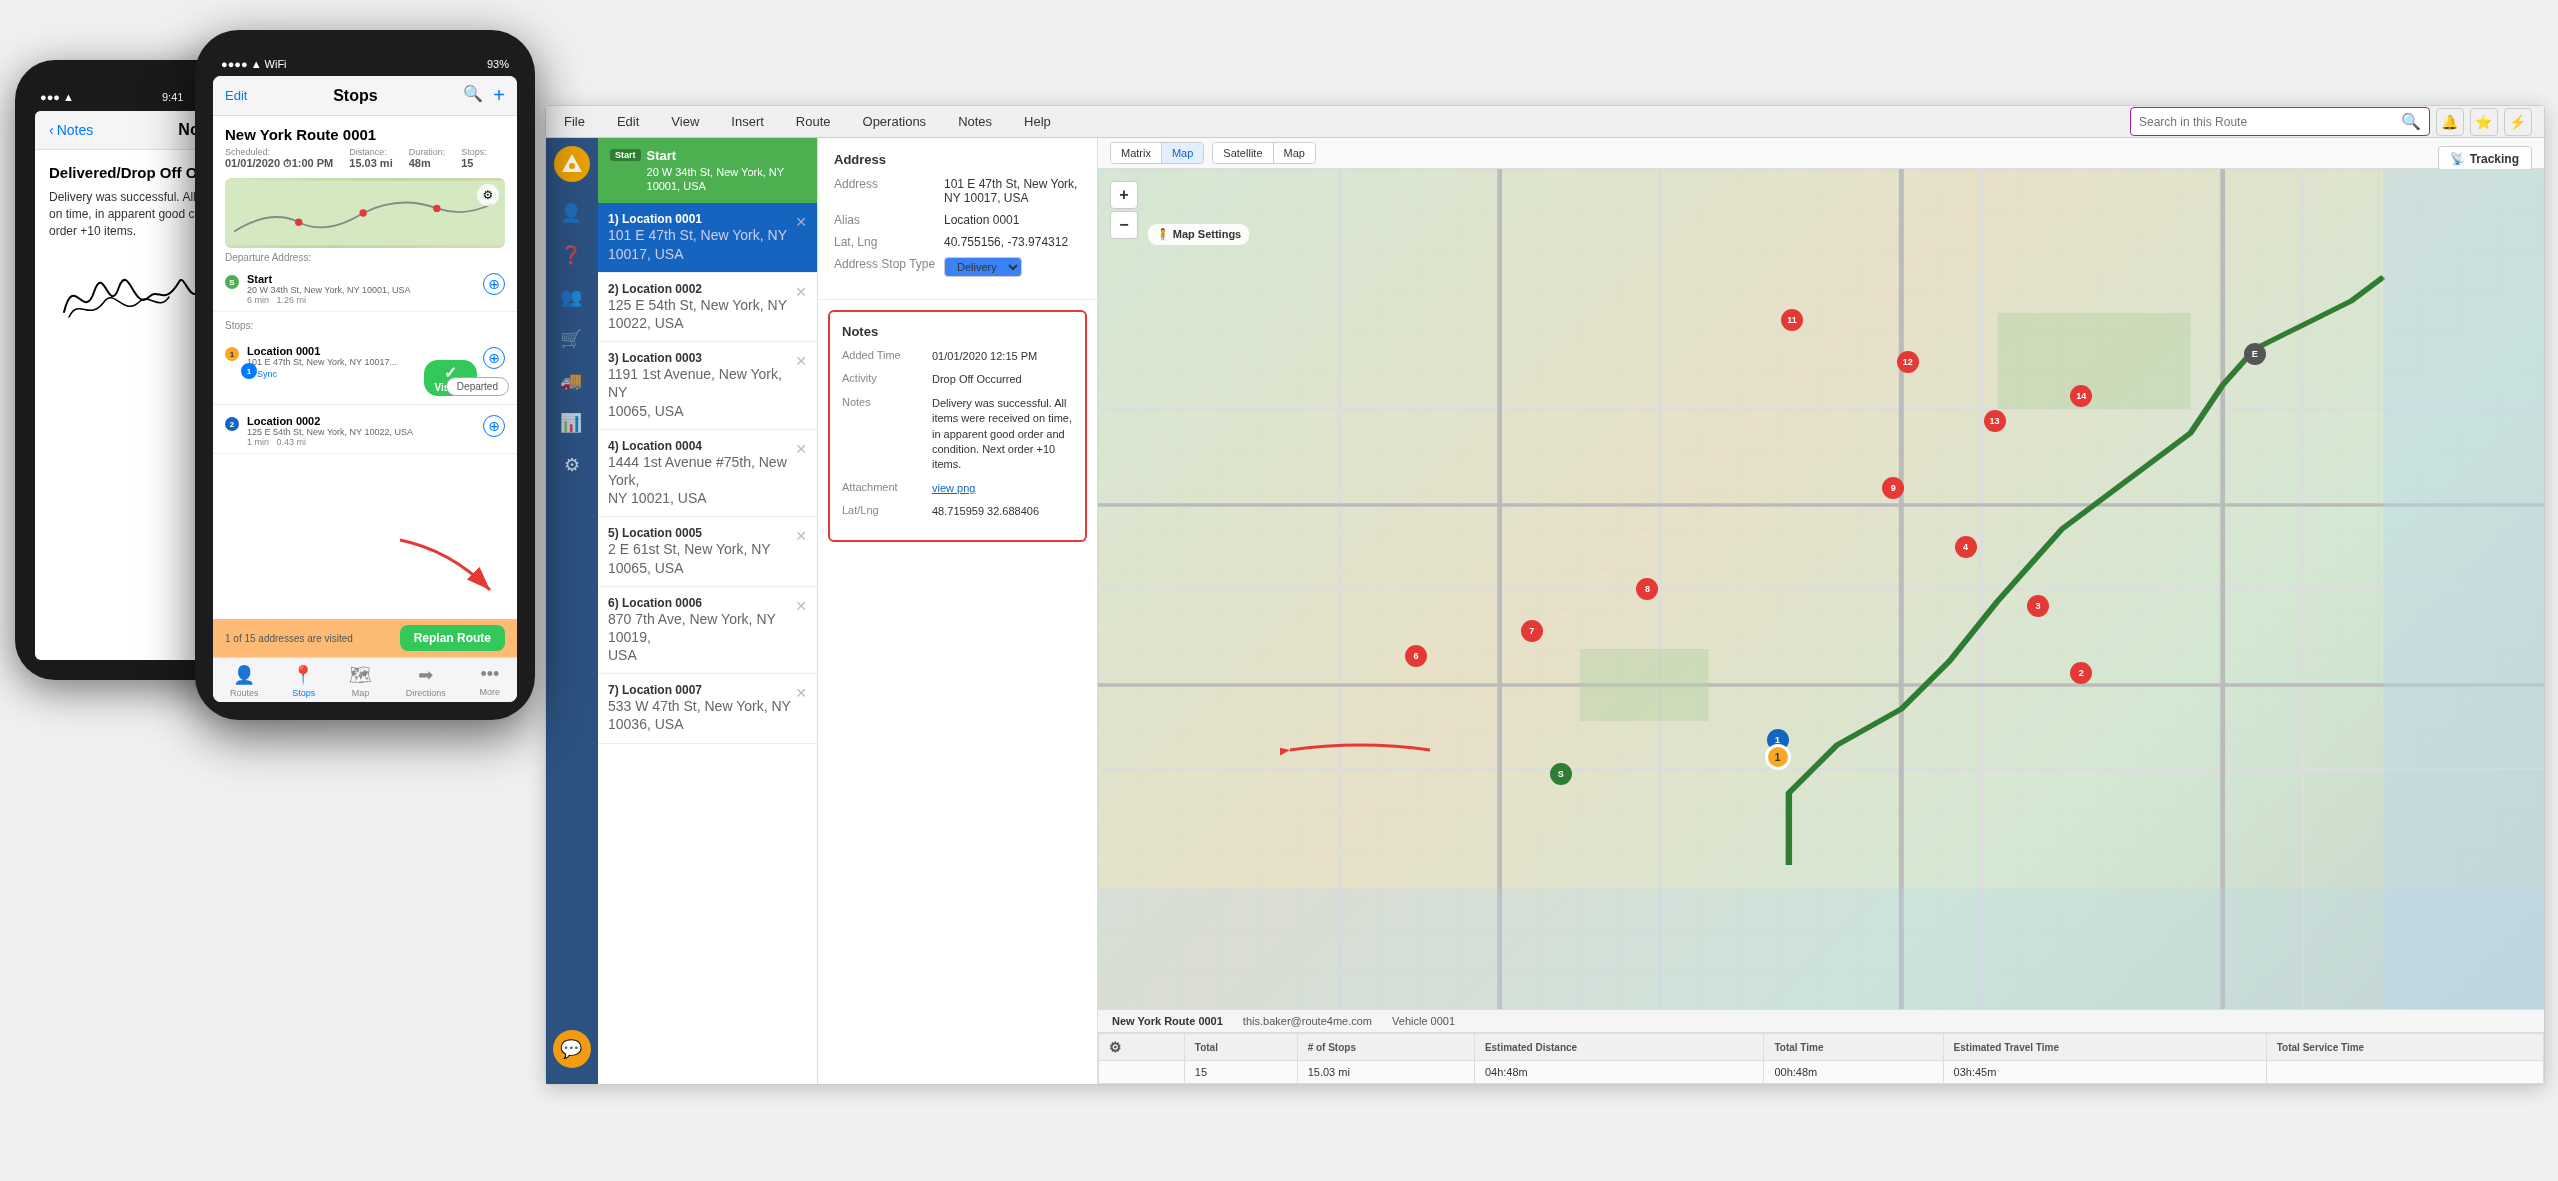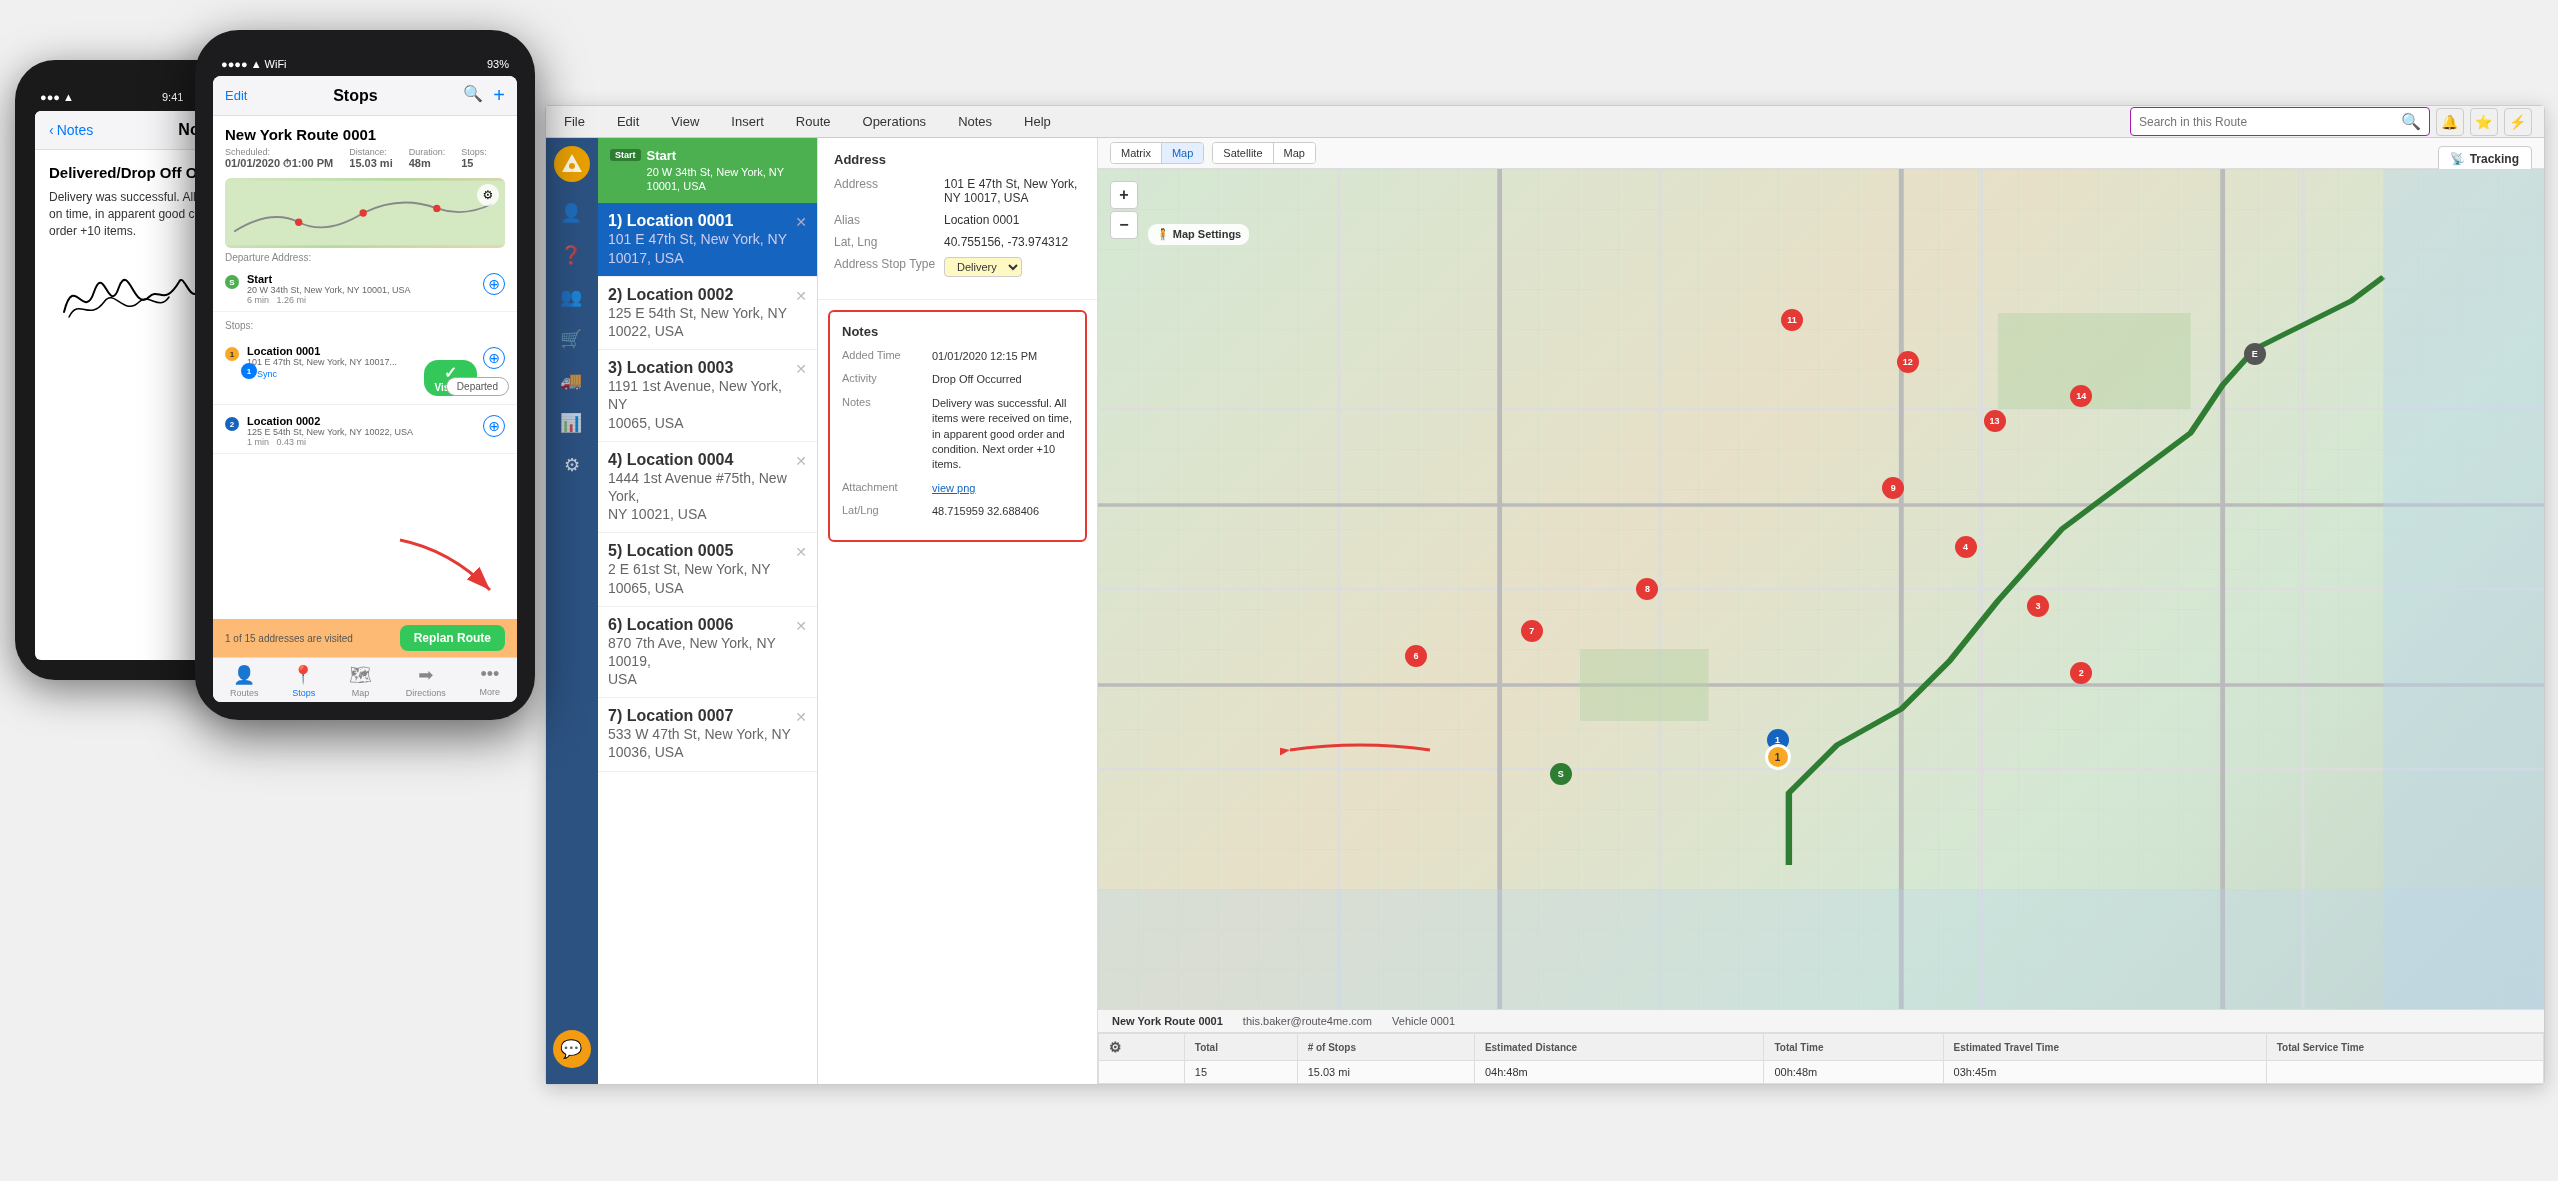--- a/index.html
+++ b/index.html
@@ -413,21 +413,21 @@
       position: relative;
       display: flex;
       align-items: flex-start;
       justify-content: space-between;
     }
     .stop-row.selected { background: #1565c0; }
     .stop-row.selected .stop-row-name { color: #fff; }
     .stop-row.selected .stop-row-addr { color: #cce; }
     .stop-row.selected .stop-close { color: #aac; }
     .stop-row-content { flex: 1; }
-    .stop-row-name { font-size: 16px; font-weight: 600; color: #333; }
+    .stop-row-name { font-size: 12px; font-weight: 600; color: #333; }
     .stop-row-addr { font-size: 14px; color: #666; line-height: 1.3; }
     .stop-close { color: #bbb; font-size: 14px; cursor: pointer; margin-top: 2px; }
 
     
     .details-panel {
       width: 280px;
       border-right: 1px solid #ddd;
       display: flex;
       flex-direction: column;
       flex-shrink: 0;
@@ -462,21 +462,21 @@
       margin-bottom: 8px;
       font-size: 12px;
     }
     .detail-label {
       color: #888;
       width: 110px;
       flex-shrink: 0;
     }
     .detail-value { color: #333; flex: 1; }
     .detail-select {
-      background: #fef9c3;
+      background: #3b82f6;
       border: 1px solid #ccc;
       border-radius: 4px;
       padding: 2px 8px;
       font-size: 11px;
       color: #333;
     }
 
     
     .notes-section {
       border: 2px solid #e53935;

